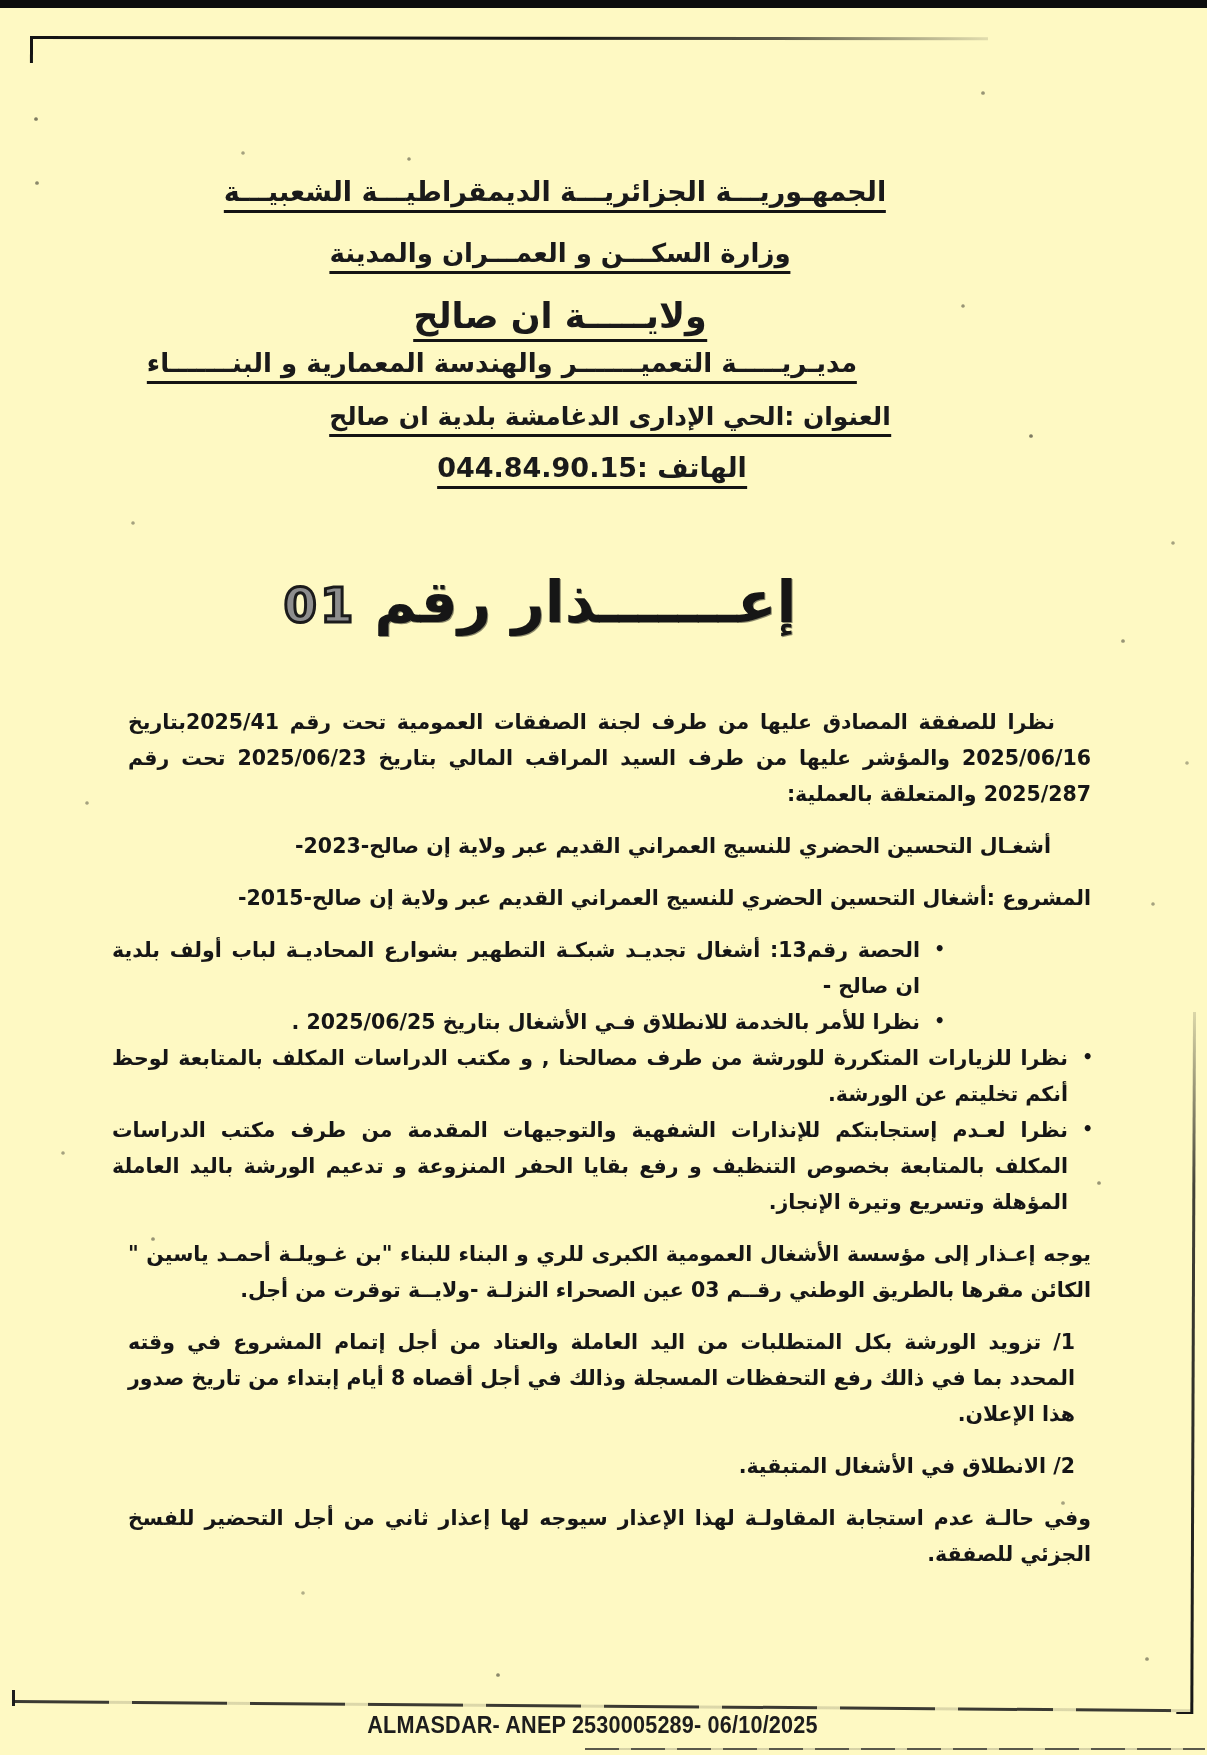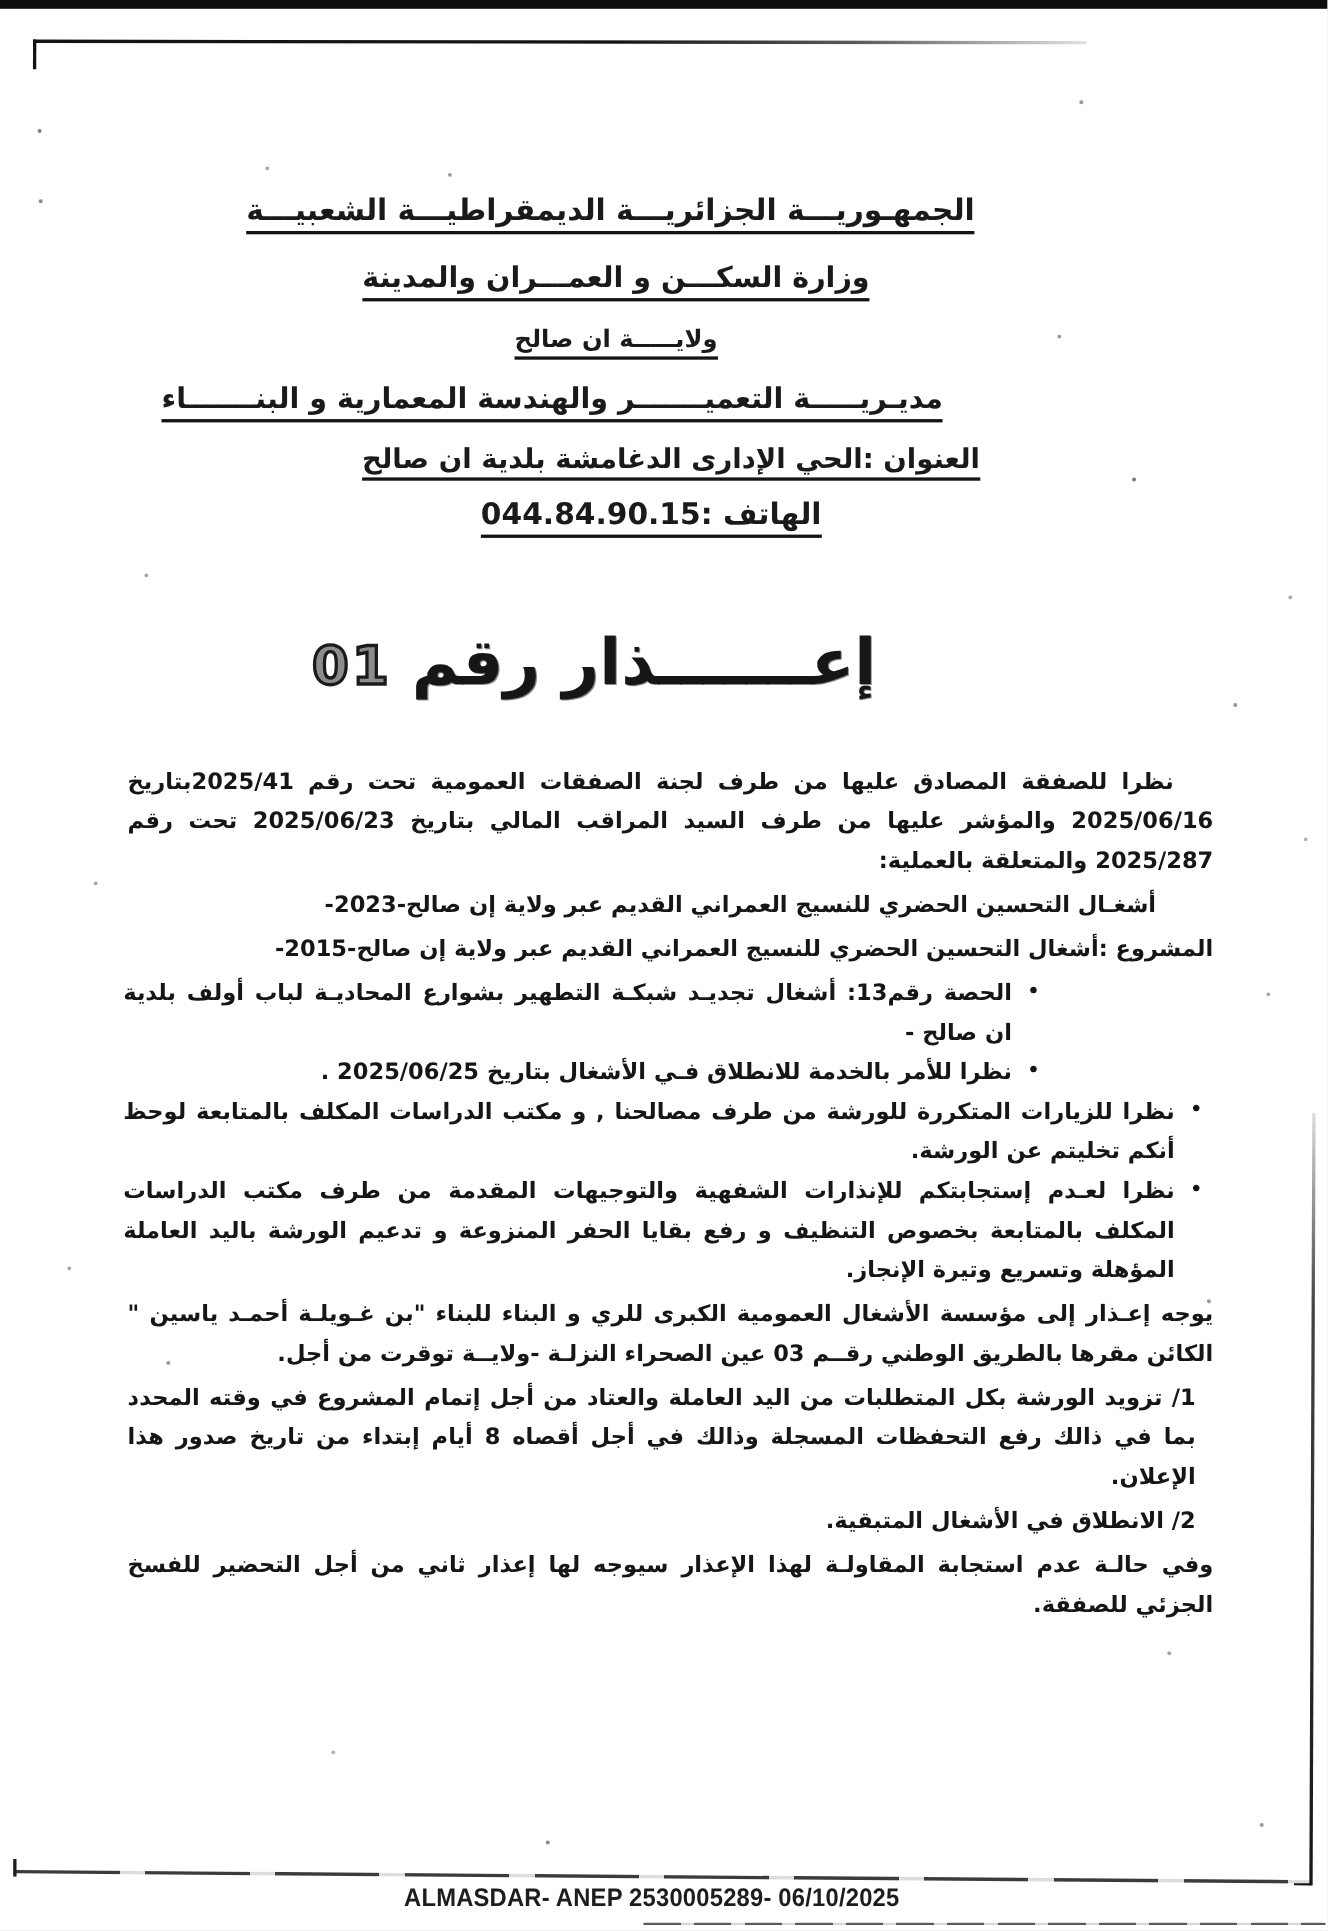--- a/index.html
+++ b/index.html
@@ -1,18 +1,18 @@
 <!DOCTYPE html>
 <html><head>
 <meta charset="utf-8">
 <style>
   html,body { margin:0; padding:0; background:#e8e8e6; }
   .page {
     position:relative; width:1207px; height:1755px; margin:0 auto;
-    background:#ffffff; overflow:hidden; color:#1a1a1a;
+    background:#fef9c3; overflow:hidden; color:#1a1a1a;
     font-family:"DejaVu Sans", sans-serif;
   }
   
   .scan-edge-top { position:absolute; top:0; left:0; width:1207px; height:8px; background:#0d0d0d; }
   .frame-line-top {
     position:absolute; left:30px; top:36px; width:958px; height:3px;
     background:linear-gradient(to right,#141414 0%,#141414 55%,rgba(20,20,20,.7) 78%,rgba(20,20,20,.12) 100%);
     transform:rotate(0.08deg); transform-origin:left;
   }
   .frame-line-top::before { content:""; position:absolute; left:0; top:0; width:3px; height:27px; background:#141414; }
@@ -43,42 +43,42 @@
       1186px 762px 0 0.7px rgba(0,0,0,.3), 132px 522px 0 0.7px rgba(0,0,0,.35),
       86px 802px 0 0.7px rgba(0,0,0,.35), 1062px 1502px 0 0.8px rgba(0,0,0,.35),
       302px 1592px 0 0.7px rgba(0,0,0,.3), 982px 92px 0 0.8px rgba(0,0,0,.4),
       1146px 1658px 0 0.8px rgba(0,0,0,.4), 497px 1674px 0 0.8px rgba(0,0,0,.45);
   }
   
   .h-line { position:absolute; white-space:nowrap; font-weight:bold; transform:translateX(-50%); }
   .h-line > span { border-bottom:3px solid #141414; padding-bottom:3px; display:inline-block; }
   .h-republic   { top:176px; left:555px; font-size:27px; }
   .h-ministry   { top:238px; left:560px; font-size:26px; }
-  .h-wilaya     { top:296px; left:560px; font-size:22px; }
+  .h-wilaya     { top:296px; left:560px; font-size:35px; }
   .h-directorate{ top:348px; left:502px; font-size:26px; }
   .h-address    { top:402px; left:610px; font-size:25px; }
   .h-phone      { top:452px; left:592px; font-size:27px; }
   .h-taxid      { top:502px; left:595px; font-size:24px; }
   
   .doc-title {
     position:absolute; top:568px; left:540px; transform:translateX(-50%);
     direction:rtl; white-space:nowrap; display:flex; align-items:baseline; gap:18px;
   }
   .doc-title .t-ar { font-size:58px; font-weight:bold; color:#161616; text-shadow:1px 1px 0 rgba(0,0,0,.45); }
   .doc-title .t-num {
     font-size:48px; font-weight:bold; color:#8d8d8d; letter-spacing:3px;
     -webkit-text-stroke:3px #1b1b1b; text-shadow:1px 1px 0 rgba(0,0,0,.3);
   }
   
   .body-text {
     position:absolute; left:112px; top:688px; width:995px;
     direction:rtl; text-align:justify; font-size:20.5px; font-weight:bold;
     line-height:36px; color:#161616;
   }
-  .body-text p { margin:4px; }
+  .body-text p { margin:16px; }
   .p-intro { text-indent:36px; }
   .p-operation { text-align:right; margin-right:56px !important; }
   .p-project { text-align:right; }
   ul.blist { margin:0; padding:0; list-style:none; }
   ul.blist li { position:relative; padding-right:27px; margin:0; }
   ul.blist--inner { margin-right:160px; }
   ul.blist--outer { margin-right:12px; }
   .bullet { position:absolute; right:2px; top:-1px; font-size:17px; }
   .p-demand { padding-right:16px; }
   

